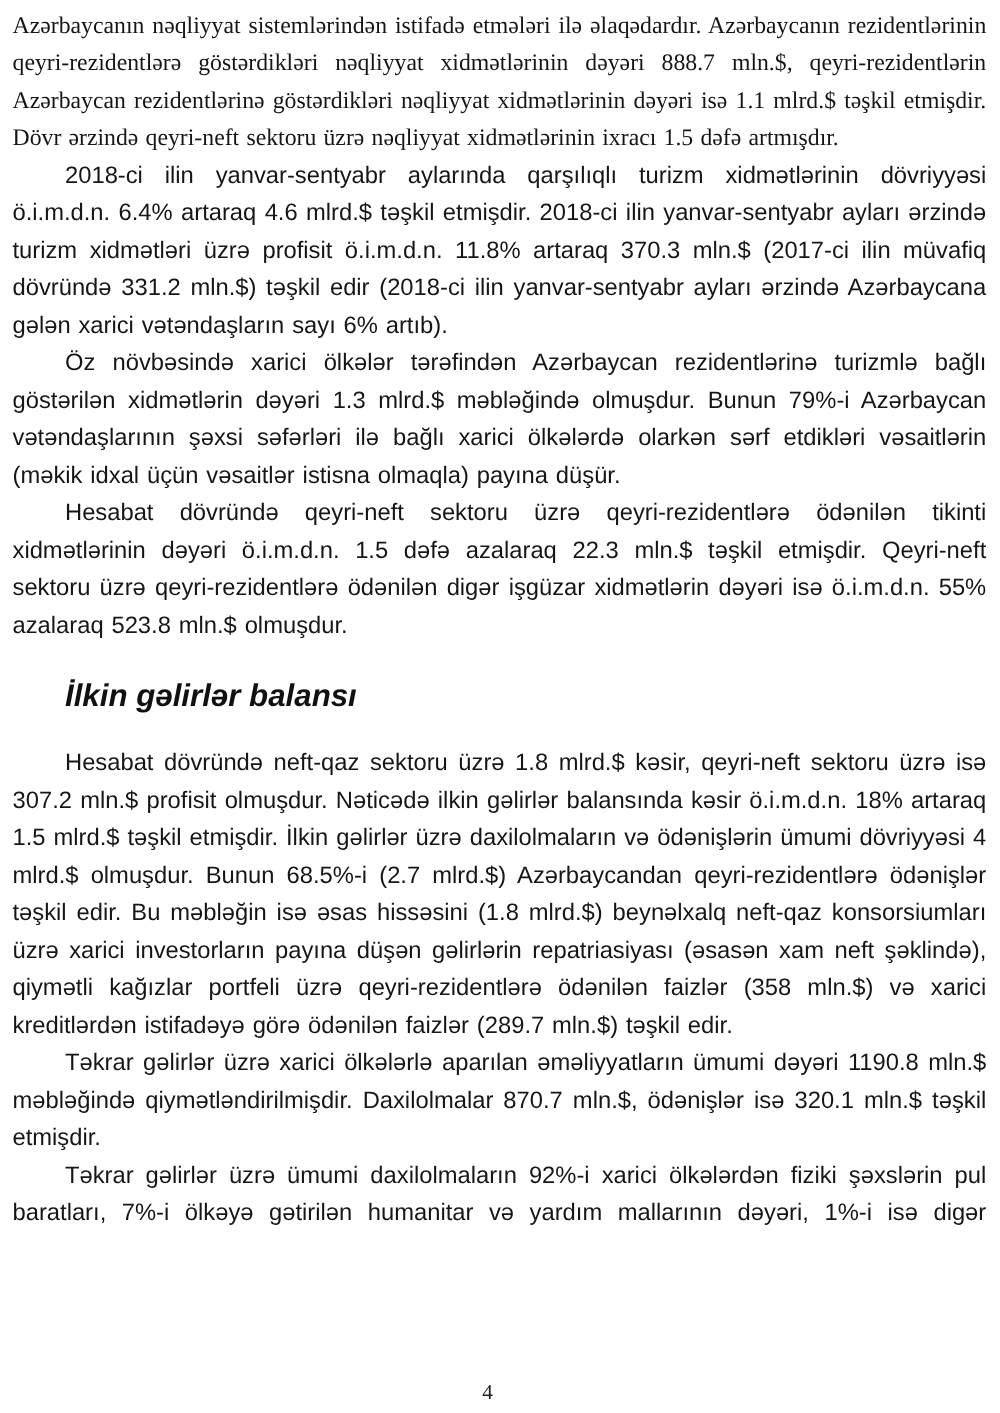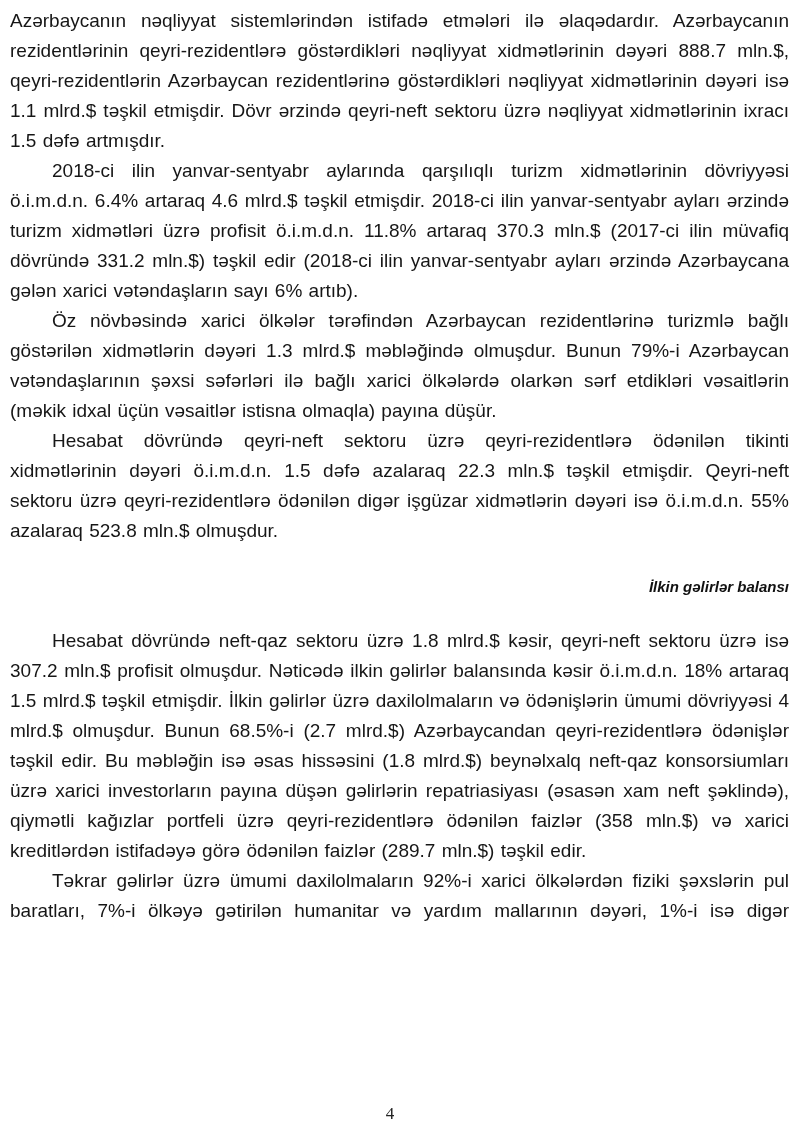--- a/index.html
+++ b/index.html
@@ -25,33 +25,33 @@
   p.body-par {
     margin: 0;
     font-size: 19px;
     line-height: 30px;
     text-align: justify;
     text-indent: 42px;
     word-spacing: 1px;
   }
   p.no-indent {
     text-indent: 0;
+    font-family: Liberation Serif, serif;
   }
   p.cut-off {
     text-align-last: justify;
   }
   h2.section-heading {
     margin: 26px 0 24px 0;
-    font-size: 15px;
+    font-size: 25px;
     line-height: 30px;
     font-weight: bold;
     font-style: italic;
     text-indent: 42px;
     color: #111111;
-    text-align: right;
   }
   .footer {
     position: absolute;
     bottom: 6px;
     left: 0;
     width: 780px;
     text-align: center;
   }
   .page-number {
     font-family: "Liberation Serif", "DejaVu Serif", serif;
@@ -70,20 +70,21 @@
 
   <p class="body-par">Öz növbəsində xarici ölkələr tərəfindən Azərbaycan rezidentlərinə turizmlə bağlı göstərilən xidmətlərin dəyəri 1.3 mlrd.$ məbləğində olmuşdur. Bunun 79%-i Azərbaycan vətəndaşlarının şəxsi səfərləri ilə bağlı xarici ölkələrdə olarkən sərf etdikləri vəsaitlərin (məkik idxal üçün vəsaitlər istisna olmaqla) payına düşür.</p>
 
   <p class="body-par">Hesabat dövründə qeyri-neft sektoru üzrə qeyri-rezidentlərə ödənilən tikinti xidmətlərinin dəyəri ö.i.m.d.n. 1.5 dəfə azalaraq 22.3 mln.$ təşkil etmişdir. Qeyri-neft sektoru üzrə qeyri-rezidentlərə ödənilən digər işgüzar xidmətlərin dəyəri isə ö.i.m.d.n. 55% azalaraq 523.8 mln.$ olmuşdur.</p>
 
   <h2 class="section-heading">İlkin gəlirlər balansı</h2>
 
   <p class="body-par">Hesabat dövründə neft-qaz sektoru üzrə 1.8 mlrd.$ kəsir, qeyri-neft sektoru üzrə isə 307.2 mln.$ profisit olmuşdur. Nəticədə ilkin gəlirlər balansında kəsir ö.i.m.d.n. 18% artaraq 1.5 mlrd.$ təşkil etmişdir. İlkin gəlirlər üzrə daxilolmaların və ödənişlərin ümumi dövriyyəsi 4 mlrd.$ olmuşdur. Bunun 68.5%-i (2.7 mlrd.$) Azərbaycandan qeyri-rezidentlərə ödənişlər təşkil edir. Bu məbləğin isə əsas hissəsini (1.8 mlrd.$) beynəlxalq neft-qaz konsorsiumları üzrə xarici investorların payına düşən gəlirlərin repatriasiyası (əsasən xam neft şəklində), qiymətli kağızlar portfeli üzrə qeyri-rezidentlərə ödənilən faizlər (358 mln.$) və xarici kreditlərdən istifadəyə görə ödənilən faizlər (289.7 mln.$) təşkil edir.</p>
 
 
+  <p class="body-par">Təkrar gəlirlər üzrə xarici ölkələrlə aparılan əməliyyatların ümumi dəyəri 1190.8 mln.$ məbləğində qiymətləndirilmişdir. Daxilolmalar 870.7 mln.$, ödənişlər isə 320.1 mln.$ təşkil etmişdir.</p>
 
   <p class="body-par cut-off">Təkrar gəlirlər üzrə ümumi daxilolmaların 92%-i xarici ölkələrdən fiziki şəxslərin pul baratları, 7%-i ölkəyə gətirilən humanitar və yardım mallarının dəyəri, 1%-i isə digər</p>
 
   <div class="footer">
     <span class="page-number">4</span>
   </div>
 
 </div>
 
 </body></html>

